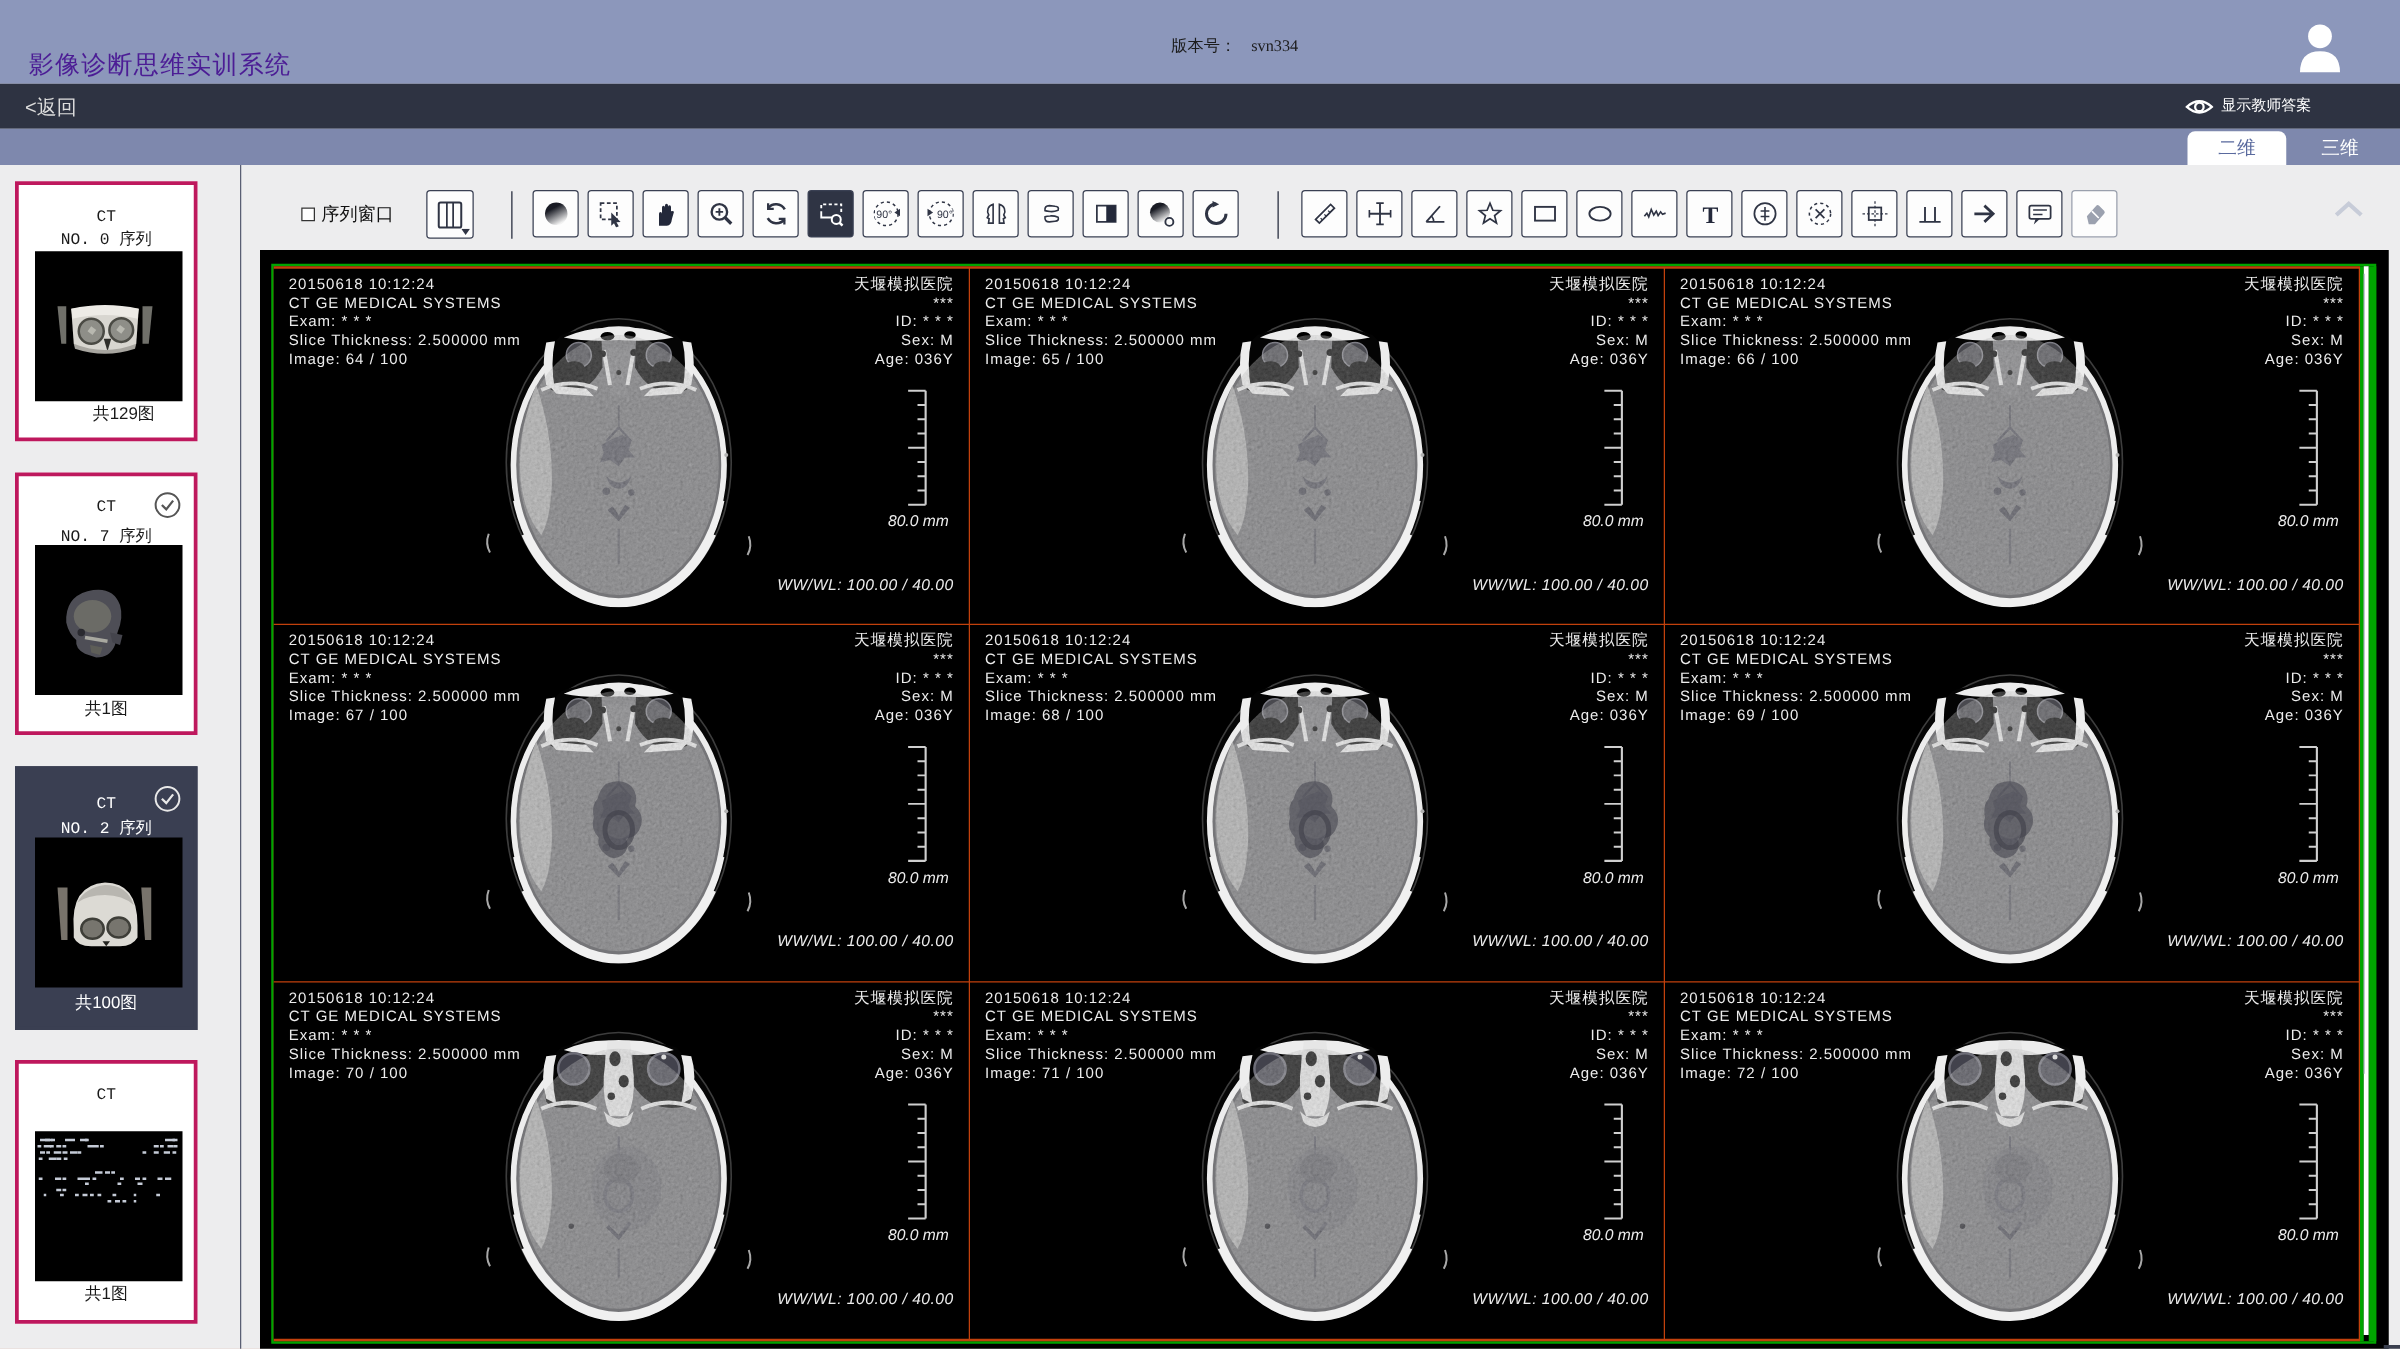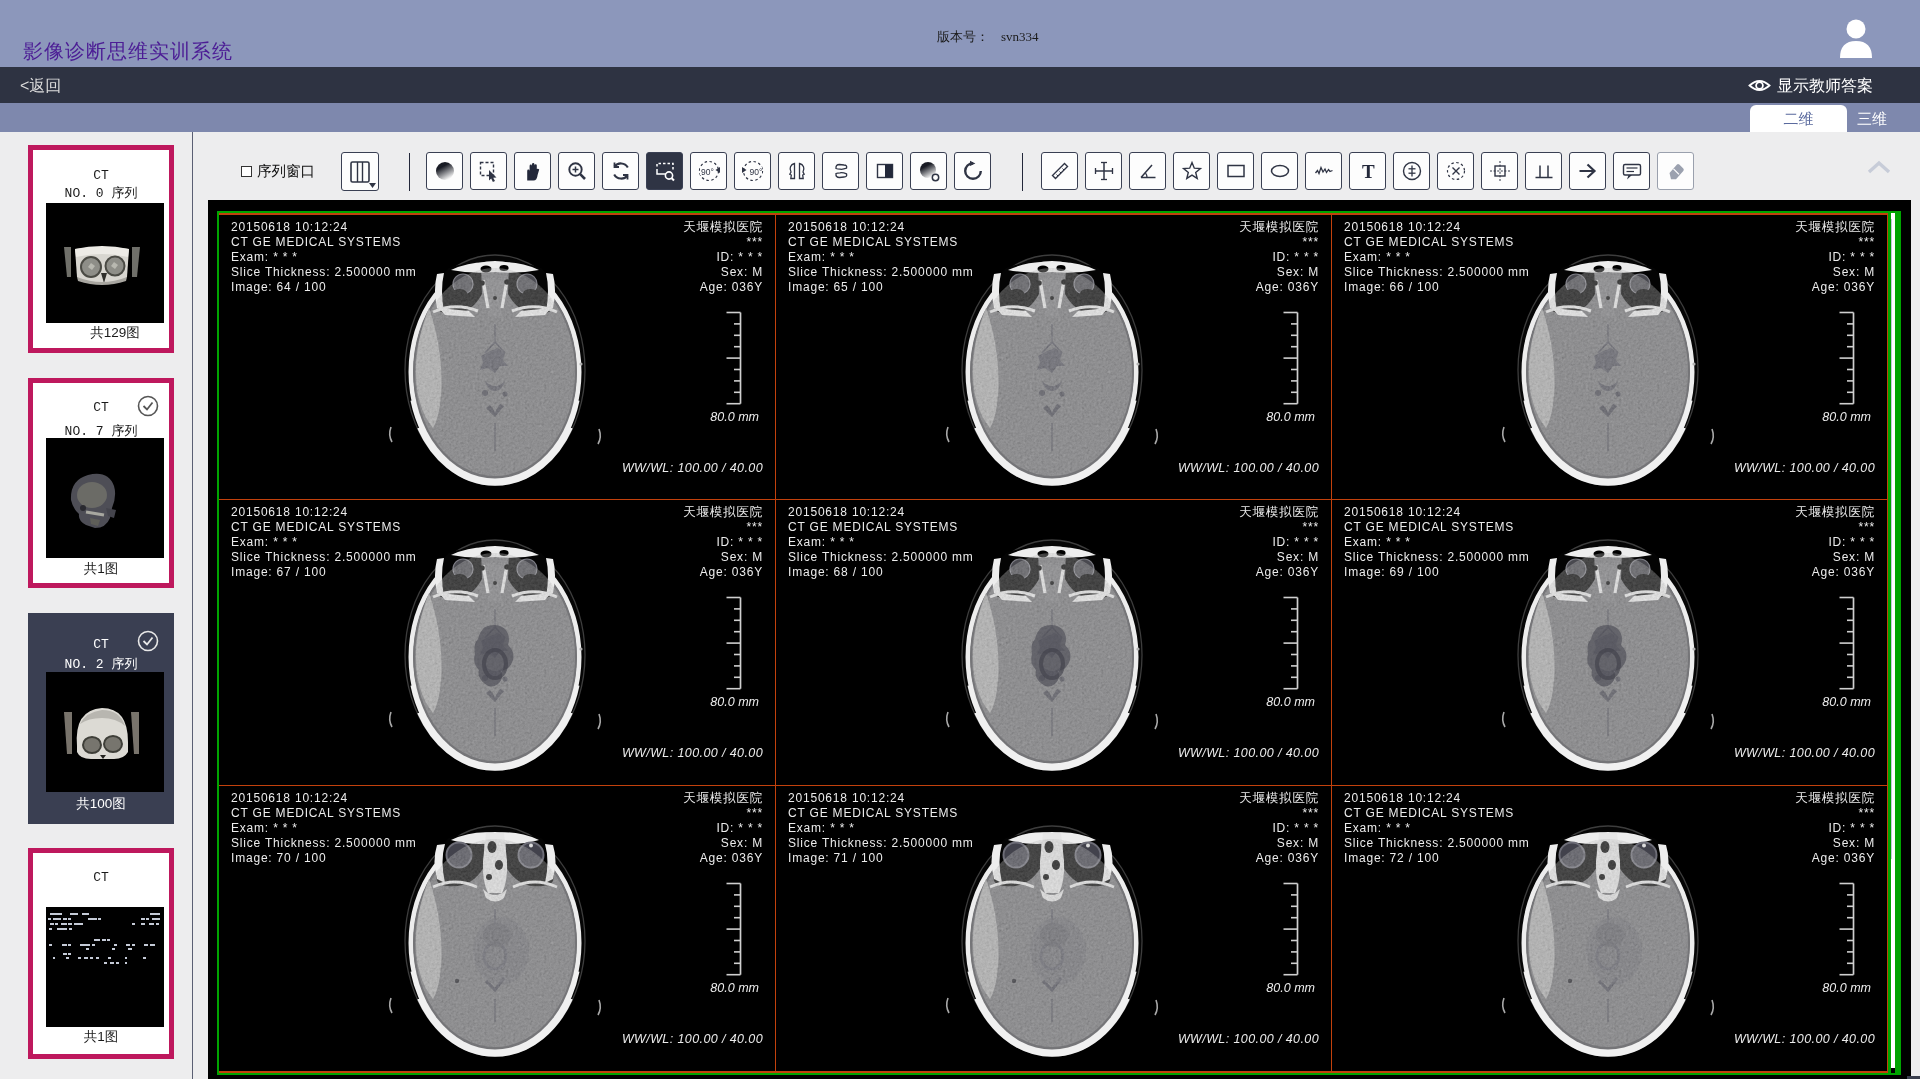--- a/index.html
+++ b/index.html
@@ -3,36 +3,36 @@
 <meta charset="utf-8">
 <style>
 *{margin:0;padding:0;box-sizing:border-box}
 html,body{width:1920px;height:1079px;overflow:hidden;background:#EDEDEE;font-family:"Liberation Sans",sans-serif}
 #hdr1{position:absolute;left:0;top:0;width:1920px;height:67px;background:#8C97BB}
 #hdr1 .title{position:absolute;left:23px;top:38px;font-size:20px;color:#4c1d95;letter-spacing:1px}
 #hdr1 .ver{position:absolute;left:937px;top:28px;font-size:13px;color:#1c1c1c}
 #hdr1 .ver b{font-weight:normal;margin-left:12px;font-family:"Liberation Serif",serif}
 #hdr2{position:absolute;left:0;top:67px;width:1920px;height:36px;background:#2E3342}
 #hdr2 .back{position:absolute;left:20px;top:9px;font-size:16px;color:#dcdcdc}
-#hdr2 .ans{position:absolute;left:1777px;top:9px;font-size:16px;color:#fff}
+#hdr2 .ans{position:absolute;left:1777px;top:9px;font-size:12px;color:#fff}
 #band3{position:absolute;left:0;top:103px;width:1920px;height:29px;background:#7E88AD}
-.tab2{position:absolute;left:1750px;top:105px;width:97px;height:27px;background:#fff;border-radius:6px 6px 0 0;
+.tab2{position:absolute;left:1750px;top:105px;width:79px;height:27px;background:#fff;border-radius:6px 6px 0 0;
  text-align:center;line-height:27px;font-size:15px;color:#5A6A9E}
 .tab3{position:absolute;left:1846px;top:105px;width:52px;height:27px;text-align:center;line-height:27px;font-size:15px;color:#fff}
 #vline{position:absolute;left:192px;top:132px;width:1px;height:947px;background:#5A5F73}
 
 .cklbl{position:absolute;left:257px;top:162px;font-size:14.5px;color:#111}
 #ckbox{position:absolute;left:241px;top:166px;width:11px;height:11px;border:1.5px solid #333;background:#fff}
 .tsep{position:absolute;top:153px;width:1px;height:38px;background:#23283a}
 .tbtn{position:absolute;top:152px;width:37px;height:38px;background:#FDFDFD;border:1px solid #3A4053;border-radius:3px;
  display:flex;align-items:center;justify-content:center}
 .tbtn.dk{background:#2F3444}
 .tbtn svg{display:block}
 
-.card{position:absolute;left:28px;width:146px;background:#fff;border:5px solid #be185d;color:#1a1a1a}
+.card{position:absolute;left:12px;width:146px;background:#fff;border:3px solid #be185d;color:#1a1a1a}
 .card.sel{background:#3A3F52;border-color:#3A3F52;color:#fff}
 .card .ct{position:absolute;left:0;width:100%;text-align:center;font-family:"Liberation Mono",monospace;font-size:13px}
 .card .ser{position:absolute;left:0;width:100%;text-align:center;font-family:"Liberation Mono",monospace;font-size:13px}
 .card .thumb{position:absolute;left:13px;width:118px;height:120px;background:#000}
 .card .cnt{position:absolute;left:0;width:100%;text-align:center;font-size:13.5px}
 .card .chk{position:absolute;right:10px;top:12px}
 
 #viewer{position:absolute;left:208px;top:200px;width:1703px;height:879px;background:#000}
 #gpanel{position:absolute;left:9px;top:11px;width:1684px;height:864px;border:2px solid #00A400;background:#000}
 #grid{position:absolute;left:0;top:0;width:1669px;height:860px;background:#c2410c}

